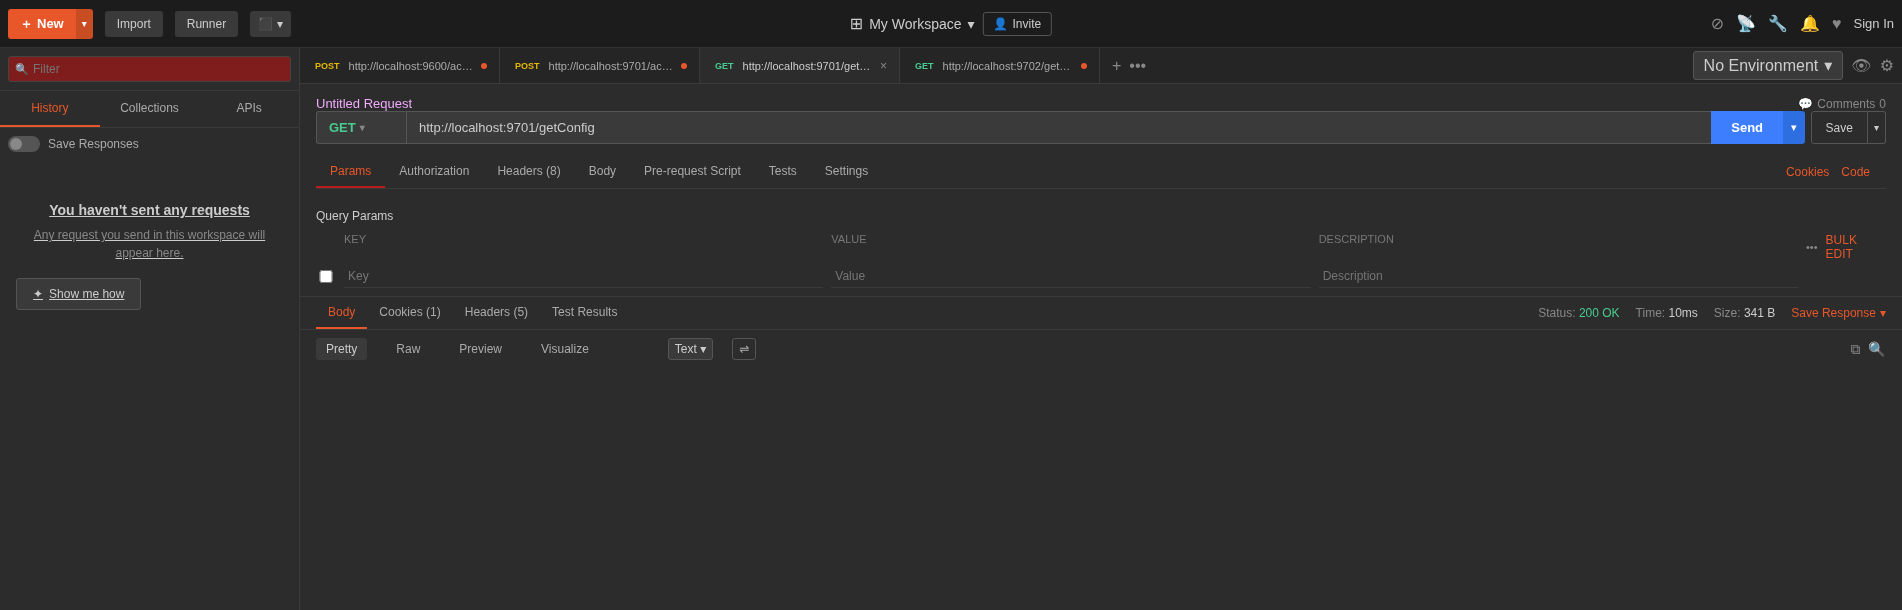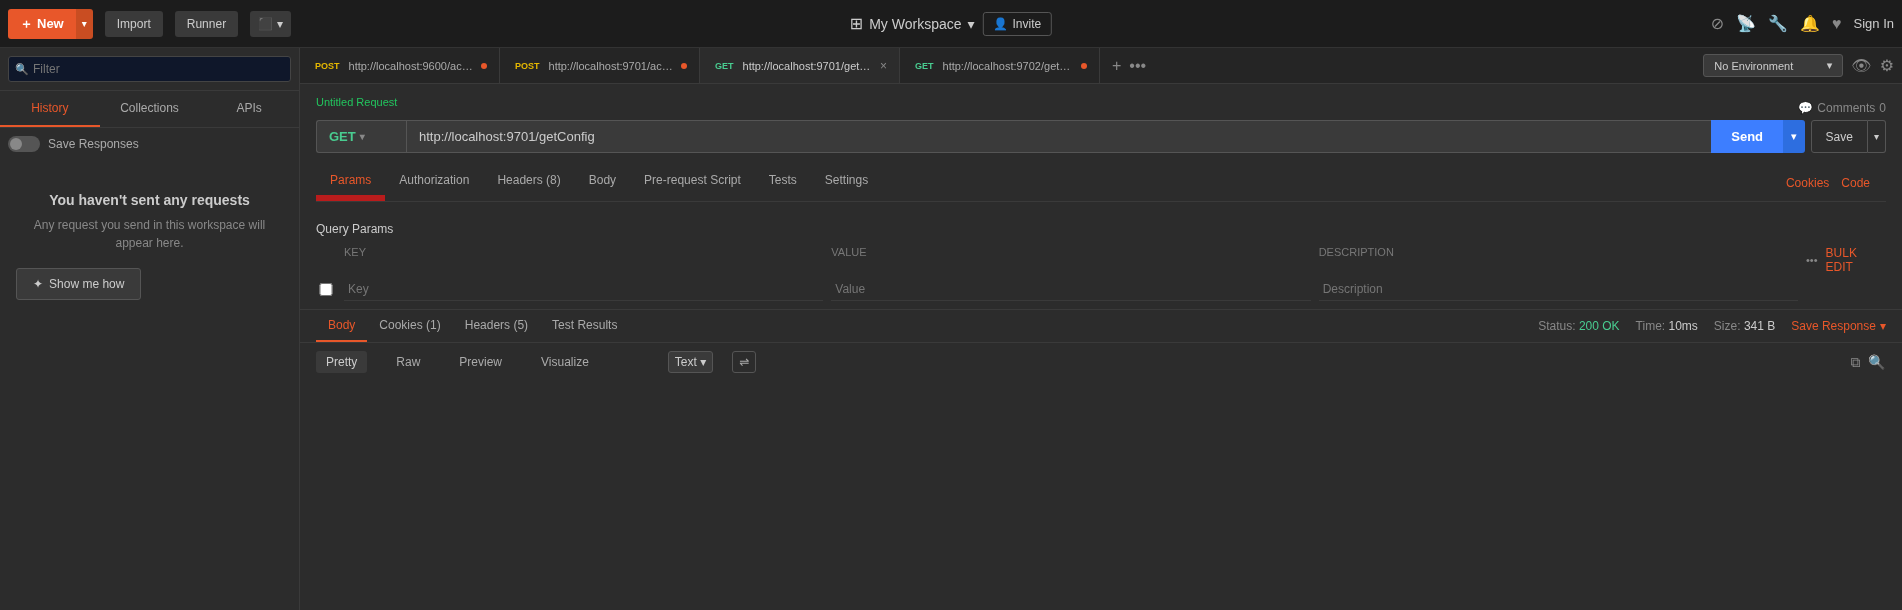--- a/index.html
+++ b/index.html
@@ -120,21 +120,21 @@
       display: flex;
       flex-direction: column;
       flex-shrink: 0;
     }
     .sidebar-search {
       padding: 8px;
       border-bottom: 1px solid #3a3a3a;
     }
     .sidebar-search input {
       width: 100%;
-      background: #0f172a;
+      background: #7f1d1d;
       border: 1px solid #444;
       border-radius: 3px;
       color: #ccc;
       padding: 5px 8px 5px 24px;
       font-size: 12px;
       outline: none;
     }
     .search-wrapper { position: relative; }
     .search-icon {
       position: absolute;
@@ -182,21 +182,21 @@
     .toggle::after {
       content: '';
       position: absolute;
       width: 12px;
       height: 12px;
       background: #888;
       border-radius: 50%;
       top: 2px;
       left: 2px;
     }
-    .empty-state { text-align: center; margin-top: 16px; }
+    .empty-state { text-align: center; margin-top: 26px; text-decoration: underline; }
     .empty-state h3 { color: #ccc; font-size: 14px; margin-bottom: 8px; }
     .empty-state p { color: #888; font-size: 12px; line-height: 1.5; }
     .show-me-btn {
       margin-top: 16px;
       background: #3a3a3a;
       border: 1px solid #555;
       border-radius: 3px;
       color: #ccc;
       padding: 8px 16px;
       font-size: 12px;
@@ -257,21 +257,21 @@
       margin-left: 4px;
     }
     .tab-add, .tab-more {
       color: #888;
       cursor: pointer;
       font-size: 16px;
     }
 
     
     .request-area { padding: 12px 16px; background: #2c2c2c; }
-    .request-title { font-size: 11px; color: #22c55e; margin-bottom: 12px; }
+    .request-title { font-size: 13px; color: #f0abfc; }
     .request-title-row { display: flex; align-items: center; justify-content: space-between; }
     .comments-btn { color: #888; font-size: 12px; display: flex; align-items: center; gap: 4px; }
 
     
     .url-bar {
       display: flex;
       gap: 0;
       margin-bottom: 12px;
     }
     .method-select {
@@ -350,21 +350,21 @@
     .param-tab {
       padding: 8px 14px;
       cursor: pointer;
       font-size: 12px;
       color: #aaa;
       border-bottom: 2px solid transparent;
       position: relative;
     }
     .param-tab.active {
       color: #e8572a;
-      border-bottom: 6px solid #b91c1c;
+      border-bottom: 2px solid #b91c1c;
     }
     .cookies-link, .code-link { color: #e8572a; cursor: pointer; font-size: 12px; padding: 8px 0; }
 
     
     .query-params { padding: 8px 16px; }
     .param-checkbox { accent-color: #888; }
     .param-input {
       background: transparent;
       border: none;
       border-bottom: 1px solid #3a3a3a;
@@ -454,21 +454,21 @@
     .resp-body-icons { margin-left: auto; display: flex; gap: 8px; }
     .resp-icon { color: #888; cursor: pointer; font-size: 14px; }
     .code-area { font-family: 'Courier New', monospace; font-size: 12px; color: #ccc; }
     .line-num { color: #555; margin-right: 12px; user-select: none; }
 
     .env-selector {
       background: #3a3a3a;
       border: 1px solid #555;
       color: #ccc;
       padding: 4px 10px;
-      font-size: 11px;
+      font-size: 16px;
       border-radius: 3px;
       cursor: pointer;
       display: flex;
       align-items: center;
       gap: 6px;
       min-width: 140px;
     }
   </style>
 </head>
 <body>

